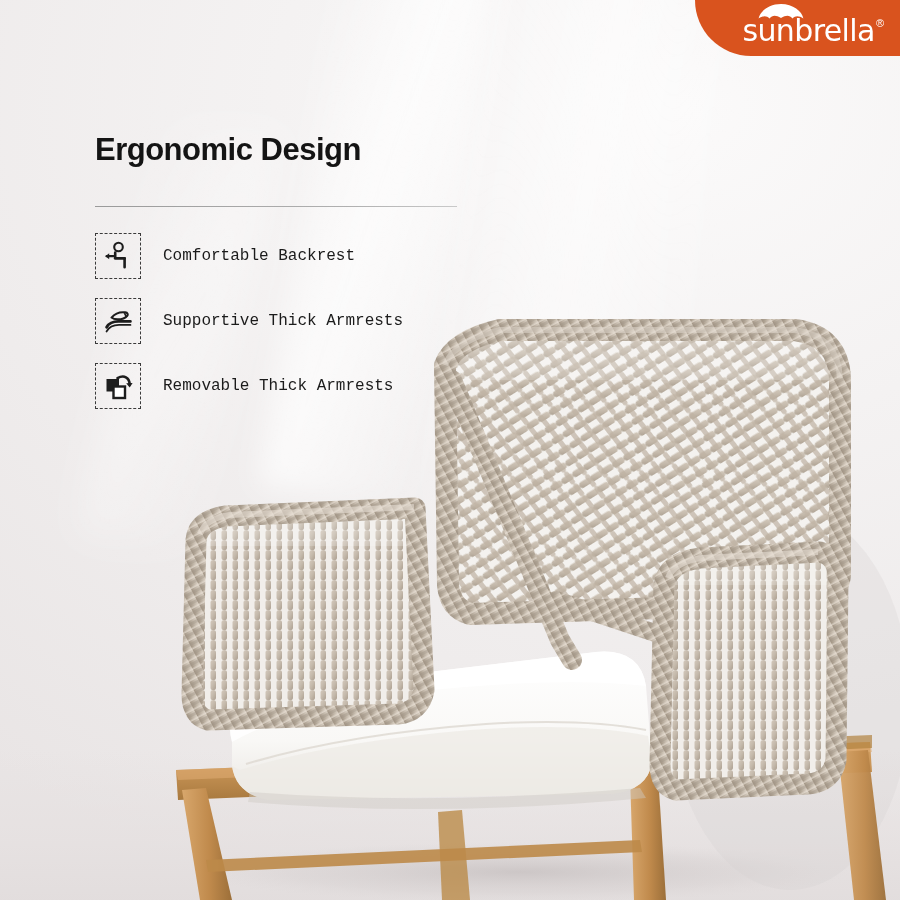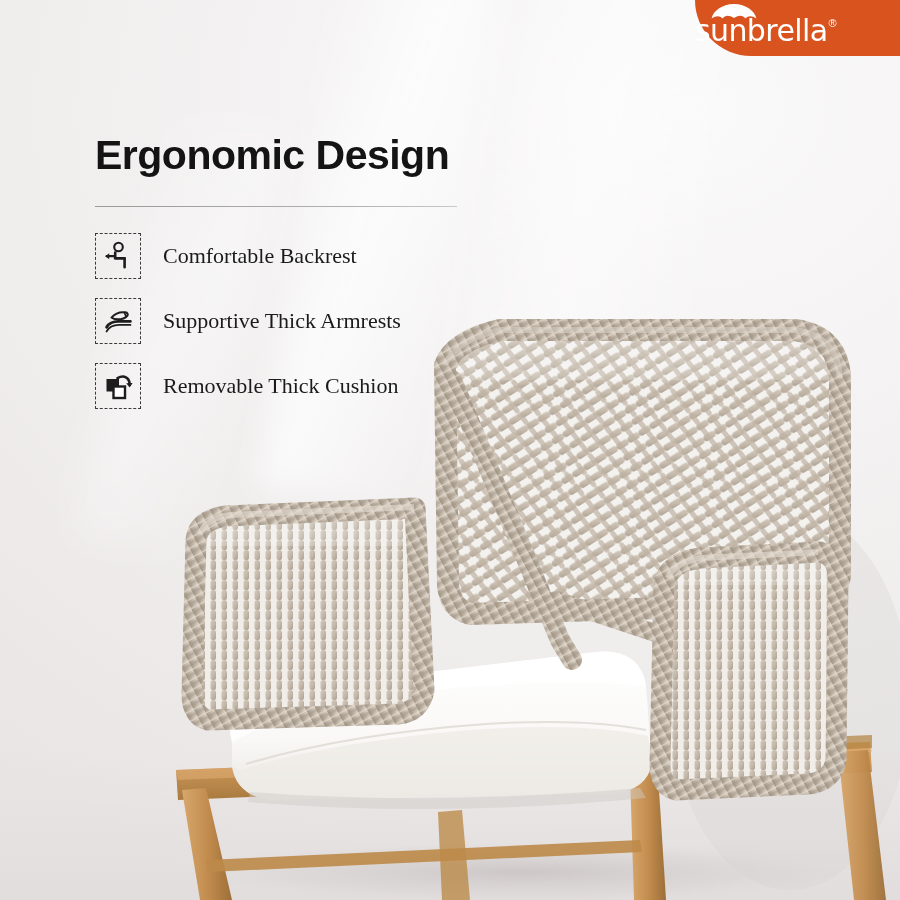--- a/index.html
+++ b/index.html
@@ -25,53 +25,53 @@
   .streak-c{left:120px;top:120px;width:120px;height:430px;
     background:linear-gradient(110deg,rgba(255,255,255,0) 0%,rgba(255,255,255,.38) 50%,rgba(255,255,255,0) 100%);
     transform:rotate(12deg);filter:blur(18px);}
   .floor{position:absolute;left:0;bottom:0;width:900px;height:150px;
     background:linear-gradient(180deg,rgba(231,227,227,0) 0%,rgba(229,224,224,.75) 60%,rgba(226,221,221,.95) 100%);}
 
   
   .badge{
     position:absolute;top:0;right:0;width:205px;height:56px;
     background:#d9531e;border-bottom-left-radius:56px;
-    display:flex;align-items:center;
-    box-sizing:border-box;padding-right:28px;
+    display:flex;align-items:center;justify-content:flex-end;
+    box-sizing:border-box;padding-right:16px;
   }
   .badge-lockup{position:relative;display:flex;align-items:flex-start;
     line-height:1;transform:translateY(3px);}
   .umbrella{position:absolute;left:16px;top:-13px;width:46px;height:17px;}
   .brand-word{
     font-size:30px;color:#fff;letter-spacing:-.6px;
     font-family:"DejaVu Sans",sans-serif;font-weight:400;
   }
   .brand-reg{font-size:11px;color:#fff;margin-top:2px;margin-left:1px;}
 
   
   .headline{
     position:absolute;left:95px;top:132px;
-    font-size:41px;font-weight:bold;color:#141414;letter-spacing:-.5px;
+    font-size:31px;font-weight:bold;color:#141414;letter-spacing:-.5px;
     font-family:"Liberation Sans",sans-serif;
   }
   .rule{position:absolute;left:95px;top:206px;width:362px;height:1px;
     background:linear-gradient(90deg,#9a9a9a 0%,#b0b0b0 70%,#c9c9c9 100%);}
 
   
   .features{position:absolute;left:95px;top:231px;}
   .feature{display:flex;align-items:center;height:50px;margin-bottom:15px;}
   .icon-box{
     width:46px;height:46px;flex:0 0 46px;
     border:1.6px dashed #3a3a3a;
     display:flex;align-items:center;justify-content:center;
     box-sizing:border-box;
   }
   .feature-label{
-    margin-left:22px;font-size:22px;color:#1b1b1b;
-    font-family:Liberation Serif, serif;white-space:nowrap;
+    margin-left:22px;font-size:16px;color:#1b1b1b;
+    font-family:Liberation Mono, monospace;white-space:nowrap;
   }
 
   
   .chair-wrap{position:absolute;left:0;top:0;width:900px;height:900px;}
 </style>
 </head>
 <body>
 
 <div class="canvas">
 
@@ -265,17 +265,17 @@
 
     <div class="feature">
       <div class="icon-box">
         <svg width="32" height="32" viewBox="0 0 32 32">
           <rect x="4.5" y="9" width="12.5" height="12.5" fill="#1d1d1d"></rect>
           <rect x="11.5" y="16.5" width="11.5" height="11.5" fill="#ffffff" stroke="#1d1d1d" stroke-width="2.4"></rect>
           <path d="M15.5 8.2 C22 4.4 27.4 7.6 27.6 14.2" fill="none" stroke="#1d1d1d" stroke-width="2.6" stroke-linecap="round"></path>
           <path d="M24.2 13.2 L27.7 17.4 L30.6 12.9 Z" fill="#1d1d1d"></path>
         </svg>
       </div>
-      <div class="feature-label">Removable Thick Cushion</div>
+      <div class="feature-label">Removable Thick Armrests</div>
     </div>
 
   </div>
 </div>
 
 </body></html>

